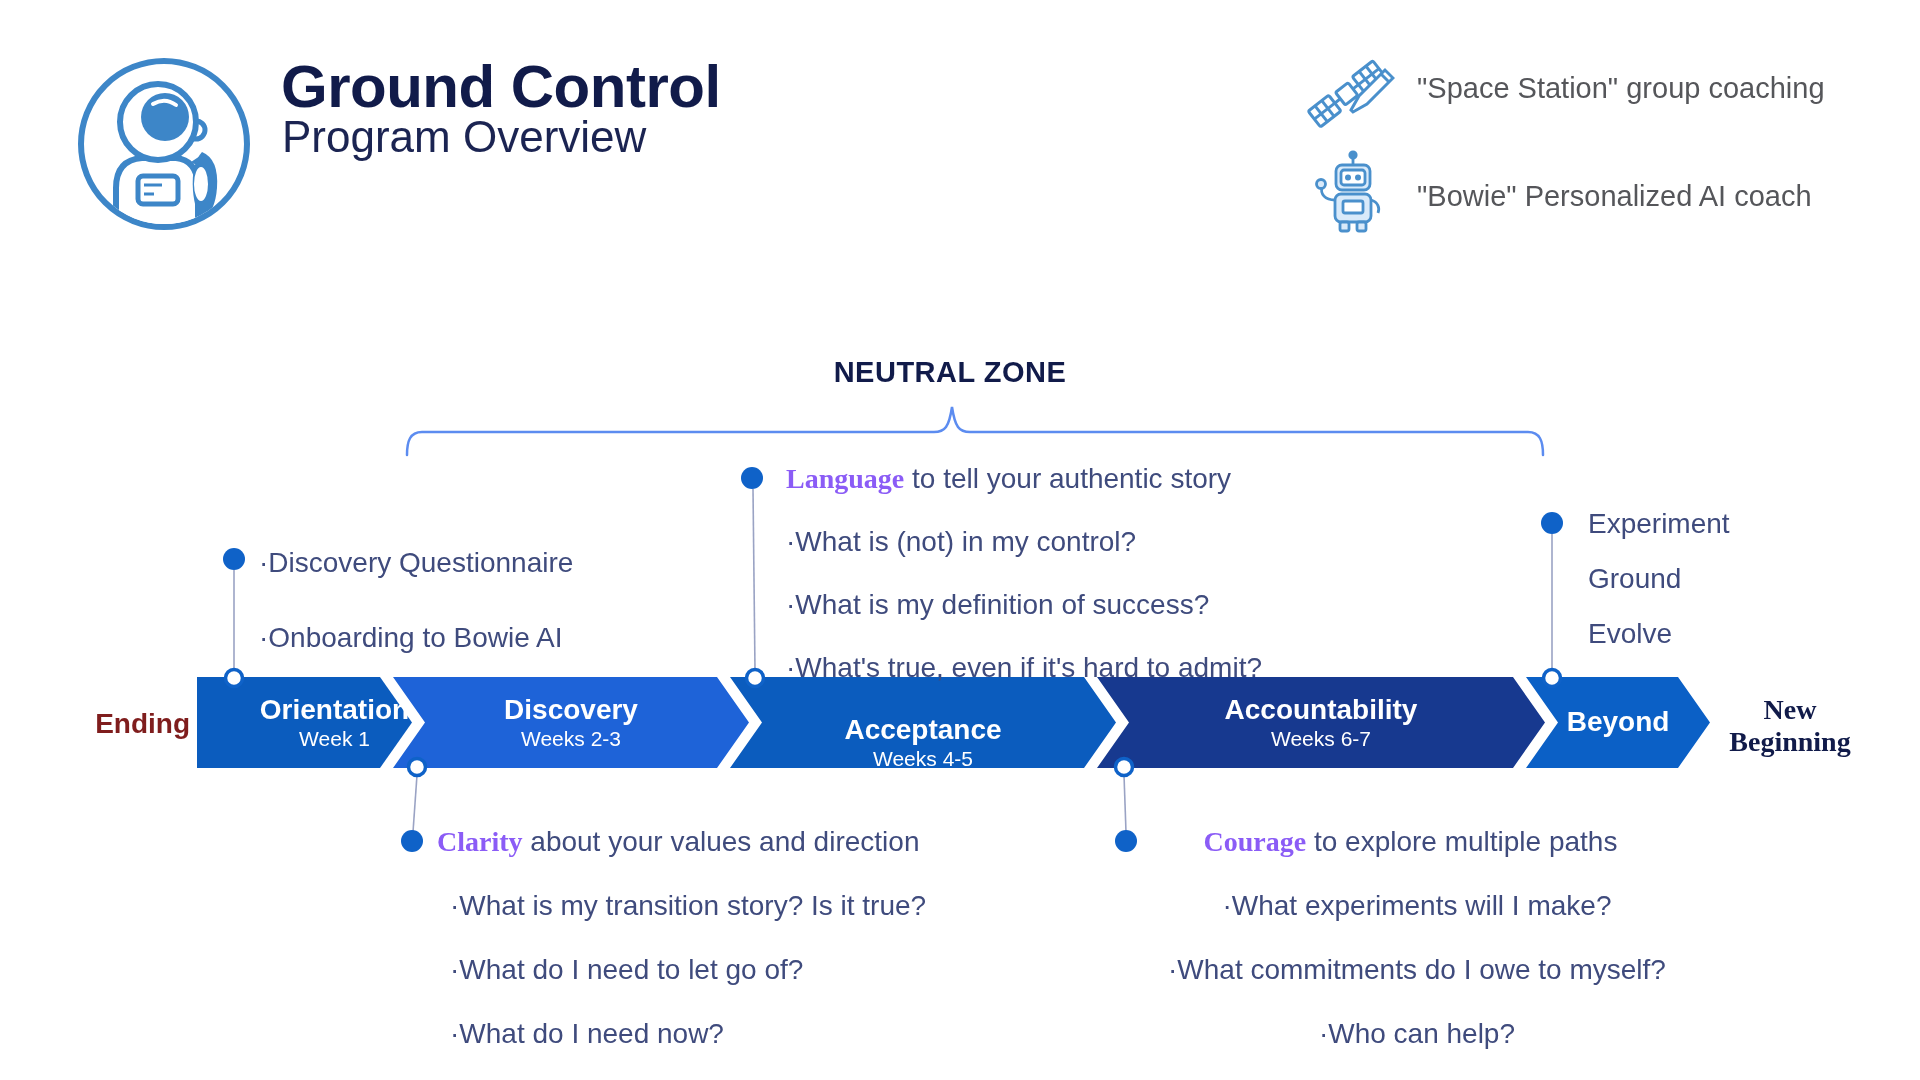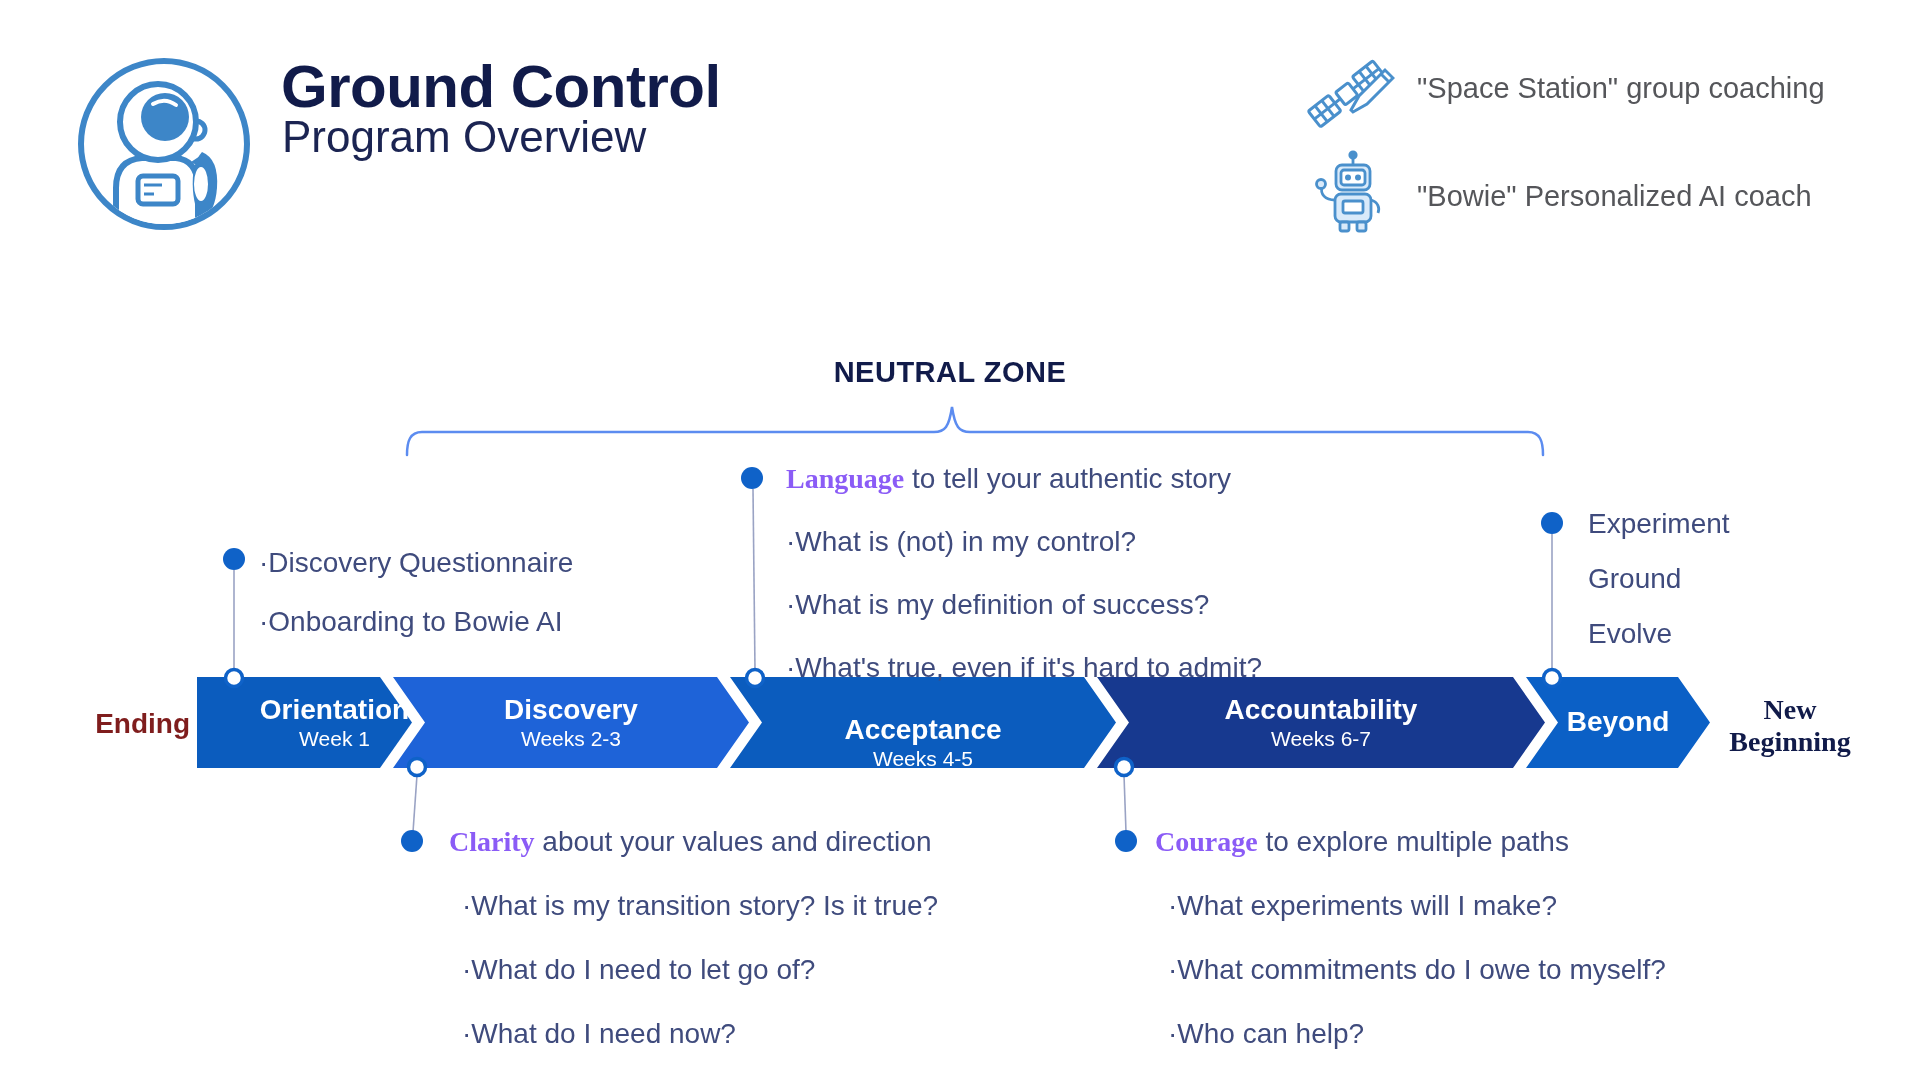--- a/index.html
+++ b/index.html
@@ -32,25 +32,25 @@
   .ph-accountability{left:1097px;width:448px;}
   .ph-beyond{left:1526px;width:184px;}
   .end-label{left:60px;top:708px;width:130px;text-align:right;font-size:28px;font-weight:800;color:#7f1d1d;}
   .newbeg-label{left:1715px;top:694px;width:150px;text-align:center;font-size:28px;font-weight:800;
                 color:#111b4a;line-height:1.15;font-family:Liberation Serif, serif;}
 
   
   .co{position:absolute;z-index:2;display:flex;flex-direction:column;font-size:28px;color:#3f4b7d;
       white-space:nowrap;line-height:33px;}
   .co b{font-weight:800;color:#8b5cf6;font-family:Liberation Serif, serif;}
-  .co-discovery{left:259px;top:546px;gap:26px;}
+  .co-discovery{left:259px;top:546px;gap:42px;}
   .co-language{left:786px;top:462px;gap:30px;}
   .co-experiment{left:1588px;top:507px;gap:22px;}
-  .co-clarity{left:449px;top:825px;gap:31px;}
-  .co-courage{left:1155px;top:825px;gap:31px;}
+  .co-clarity{left:437px;top:825px;gap:31px;}
+  .co-courage{left:1155px;top:825px;gap:31px;align-items:center;}
   .co .indent{padding-left:13px;}
 </style>
 </head>
 <body>
 
 <div class="stage">
 
   <svg class="overlay" width="1920" height="1080" viewBox="0 0 1920 1080">
 
     <path d="M407,455 C407,441 410,432 422,432 L934,432 C945,432 949,427 952,407

